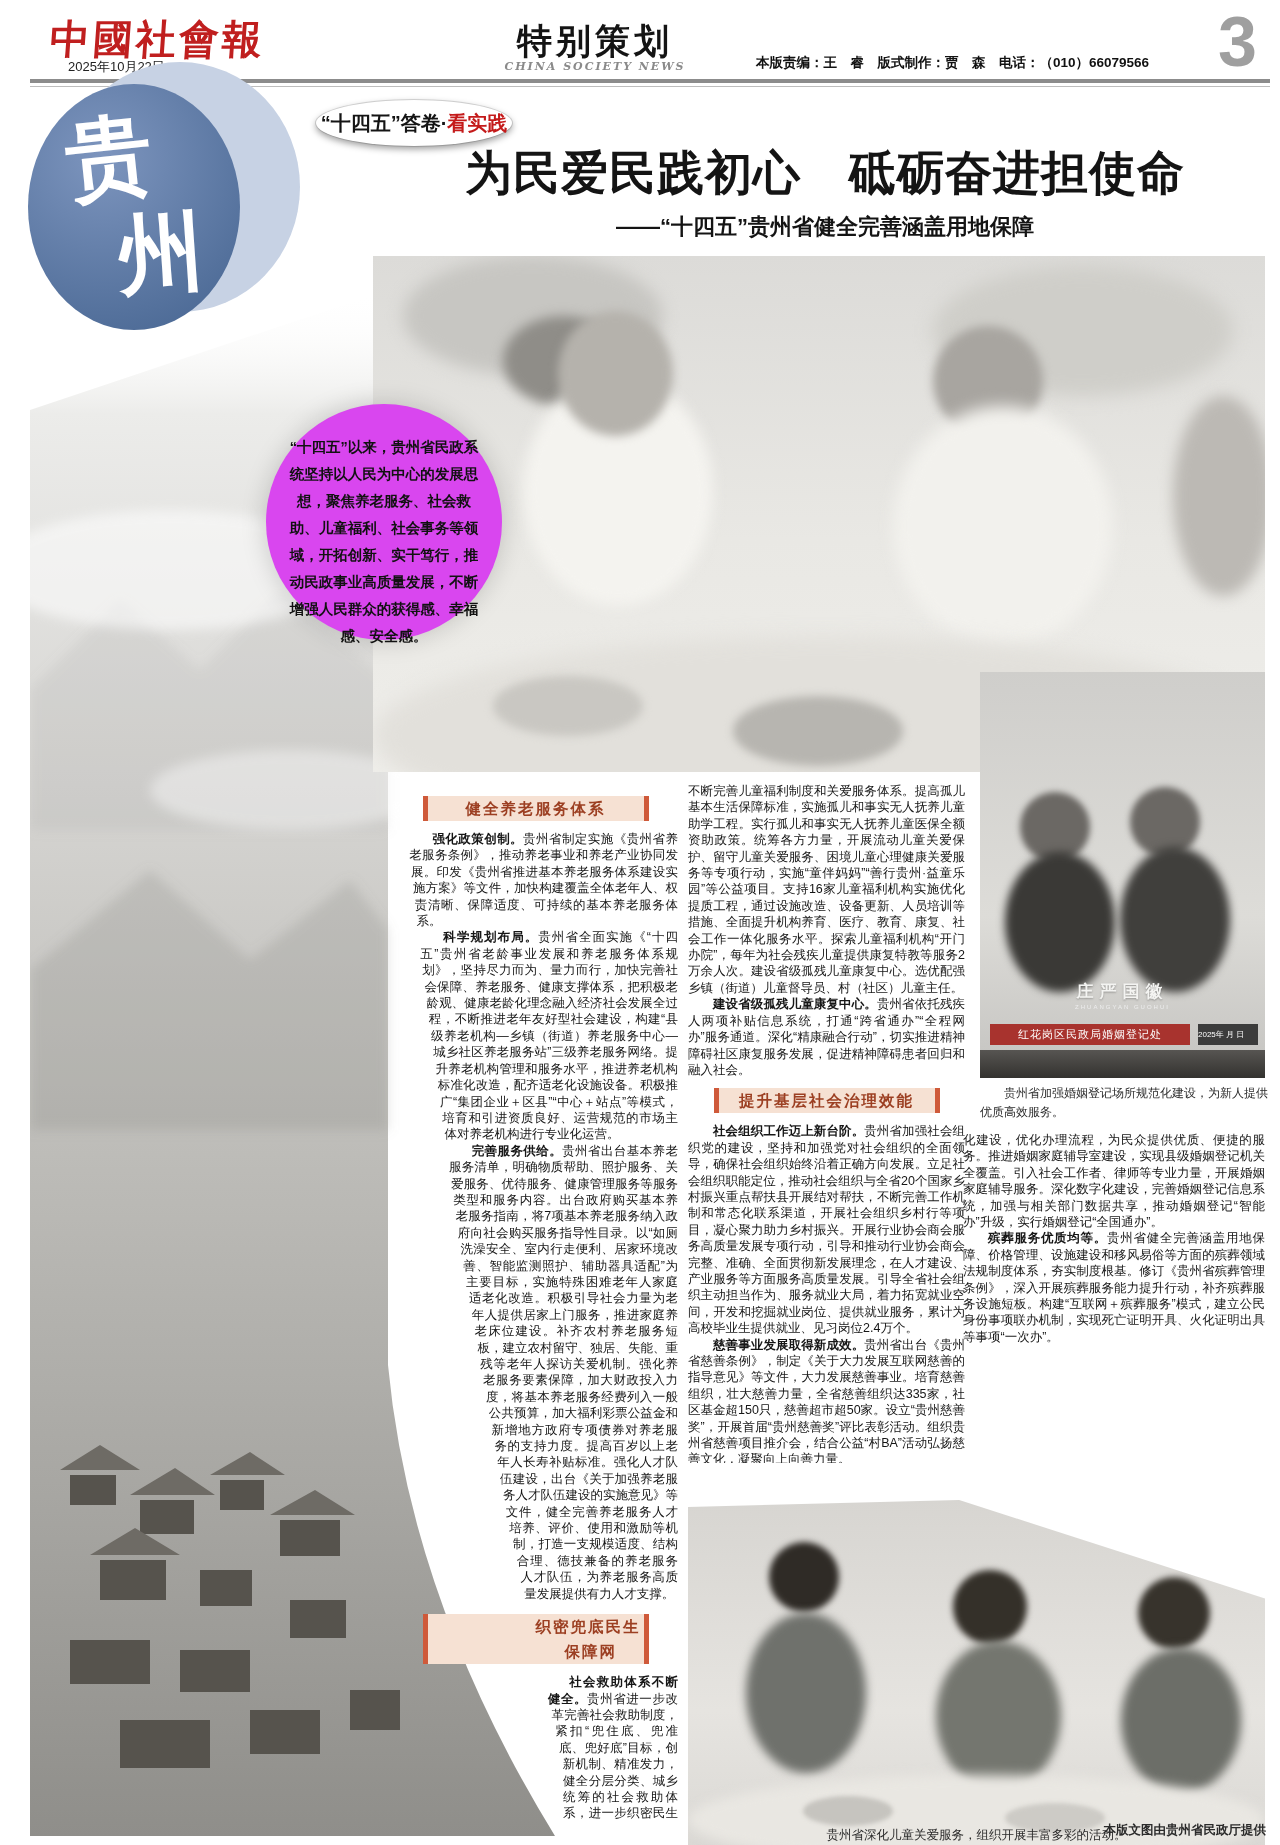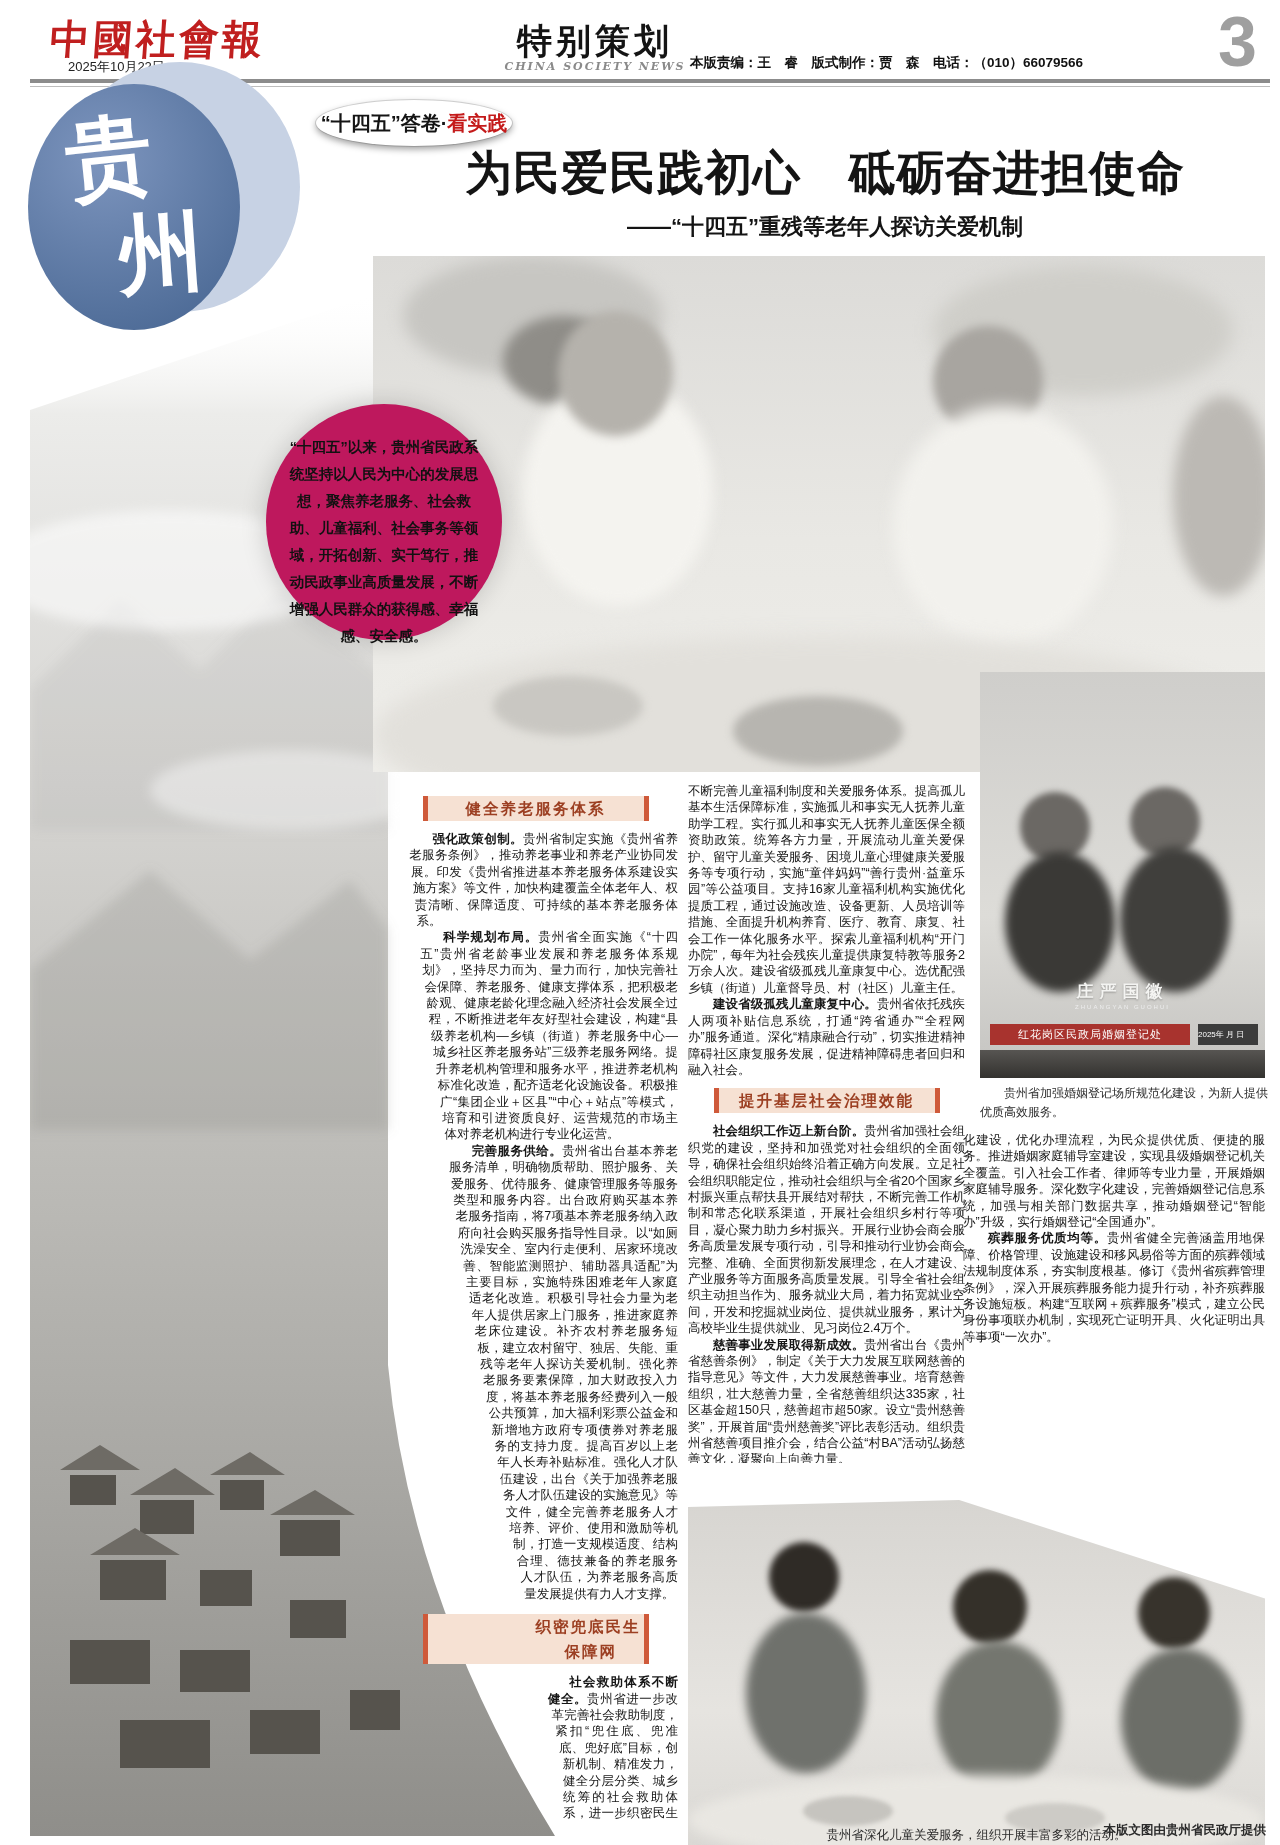--- a/index.html
+++ b/index.html
@@ -4,21 +4,21 @@
 <style>
   html,body{margin:0;padding:0;background:#ffffff;}
   body{font-family:"Liberation Sans","DejaVu Sans",sans-serif;color:#141414;}
   .page{position:relative;width:1280px;height:1845px;background:#fff;overflow:hidden;}
   .abs{position:absolute;}
   
   .logo{left:50px;top:12px;font-size:40px;font-weight:900;color:#c01f1f;letter-spacing:3px;font-family:"DejaVu Serif","Liberation Serif",serif;transform:skewX(-4deg);}
   .issue-date{left:68px;top:58px;font-size:13px;color:#222;}
   .section-title{left:470px;top:18px;width:250px;text-align:center;font-size:35px;font-weight:900;letter-spacing:4px;}
   .section-en{left:470px;top:60px;width:250px;text-align:center;font-size:11px;font-style:italic;color:#8a8a8a;letter-spacing:2px;font-family:"DejaVu Serif","Liberation Serif",serif;font-weight:700;}
-  .editor-line{left:690px;top:54px;width:525px;text-align:left;font-size:13.5px;font-weight:700;color:#111;}
+  .editor-line{left:690px;top:54px;width:525px;text-align:center;font-size:13.5px;font-weight:700;color:#111;}
   .page-number{left:1218px;top:2px;font-size:70px;font-weight:900;color:#9f9f9f;}
   .divider{left:30px;top:79px;width:1240px;height:0;border-top:4px solid #8c8c8c;}
   .divider2{left:30px;top:86px;width:1240px;height:0;border-top:1px solid #bdbdbd;}
   
   .emblem-back{left:60px;top:62px;width:240px;height:250px;border-radius:50%;background:#c7d2e4;}
   .emblem{left:28px;top:84px;width:212px;height:246px;border-radius:50%;background:radial-gradient(circle at 35% 30%,#7d95be,#44638f);}
   .prov-char{color:#fff;font-weight:700;font-family:"DejaVu Serif","Liberation Serif",serif;}
   .prov-1{left:66px;top:100px;font-size:86px;transform:rotate(-6deg);}
   .prov-2{left:118px;top:196px;font-size:86px;transform:rotate(-4deg);}
   
@@ -39,21 +39,21 @@
   .m-sign-en{position:absolute;left:0;top:332px;width:100%;text-align:center;color:#eee;font-size:6px;letter-spacing:2px;}
   .m-banner{position:absolute;left:10px;top:352px;width:200px;background:#a8332e;color:#fff;font-size:11px;text-align:center;padding:3px 0;letter-spacing:1px;}
   .m-board{position:absolute;left:218px;top:352px;width:60px;background:#3c3c3c;color:#fff;font-size:8px;text-align:left;padding:5px 0;}
   .m-podium{position:absolute;left:0;bottom:0;width:100%;height:28px;background:linear-gradient(#575552,#33322f);}
   .m-caption{left:980px;top:1084px;width:288px;font-size:12px;color:#2c2c2c;line-height:19px;text-indent:2em;text-align:justify;}
   .a-photo{left:688px;top:1500px;width:577px;height:352px;background:linear-gradient(180deg,#d7d5d1,#e6e4e0 60%,#dad8d4);
            clip-path:polygon(0 2%,47% 0,100% 28%,100% 100%,0 100%);}
   .a-caption{position:absolute;left:18%;bottom:8px;width:64%;text-align:center;font-size:12.5px;color:#2b2b2b;}
   .credit{left:1000px;top:1822px;width:266px;text-align:right;font-size:12.5px;font-weight:700;color:#2b2b2b;}
   
-  .intro{left:266px;top:404px;width:236px;height:236px;border-radius:50%;background:#be185d;
+  .intro{left:266px;top:404px;width:236px;height:236px;border-radius:50%;background:#d946ef;
          box-shadow:0 0 26px rgba(0,0,0,.18);}
   .intro-text{position:absolute;left:20px;top:30px;width:196px;font-size:14.5px;font-weight:700;line-height:27px;text-align:center;color:#111;}
   
   .col{font-size:12.5px;line-height:16.4px;text-align:justify;color:#161616;}
   .col p{margin:0;}
   .para{text-indent:2em;}
   .para.noind{text-indent:0;}
   .lead{font-weight:700;}
   .col-1{left:393px;top:790px;width:285px;height:1030px;overflow:hidden;}
   .col-2{left:688px;top:783px;width:277px;height:680px;overflow:hidden;}
@@ -116,21 +116,21 @@
         <rect x="320" y="1420" width="50" height="40"></rect>
     </g>
     <path d="M30,1200 L70,1175 L110,1200 Z M100,1225 L145,1198 L185,1225 Z M180,1205 L220,1182 L255,1205 Z M240,1245 L285,1220 L325,1245 Z M60,1285 L105,1258 L150,1285 Z" fill="#6e6b65"></path>
   </svg>
 
   <div class="abs badge">
     <span>“十四五”答卷·</span>
       <span class="hl">看实践</span>
   </div>
   <div class="abs headline">为民爱民践初心　砥砺奋进担使命</div>
-  <div class="abs subheadline">——“十四五”重残等老年人探访关爱机制</div>
+  <div class="abs subheadline">——“十四五”贵州省健全完善涵盖用地保障</div>
 
   <div class="abs photo lead-photo">
     <div class="blob" style="left:30px;top:0;width:260px;height:120px;background:#c7c6c2;filter:blur(8px);"></div>
     <div class="blob" style="left:560px;top:10px;width:300px;height:130px;background:#cfcec9;filter:blur(9px);"></div>
     <div class="blob" style="left:130px;top:60px;width:120px;height:90px;background:#8f8d88;filter:blur(6px);"></div>
     <div class="blob" style="left:150px;top:120px;width:190px;height:230px;background:#f4f3ef;filter:blur(7px);"></div>
     <div class="blob" style="left:185px;top:55px;width:115px;height:125px;background:#b5b2ac;filter:blur(5px);"></div>
     <div class="blob" style="left:560px;top:70px;width:110px;height:110px;background:#a8a5a0;filter:blur(5px);"></div>
     <div class="blob" style="left:520px;top:150px;width:220px;height:240px;background:#f2f1ed;filter:blur(8px);"></div>
     <div class="blob" style="left:800px;top:140px;width:100px;height:200px;background:#bcb9b4;filter:blur(7px);"></div>

